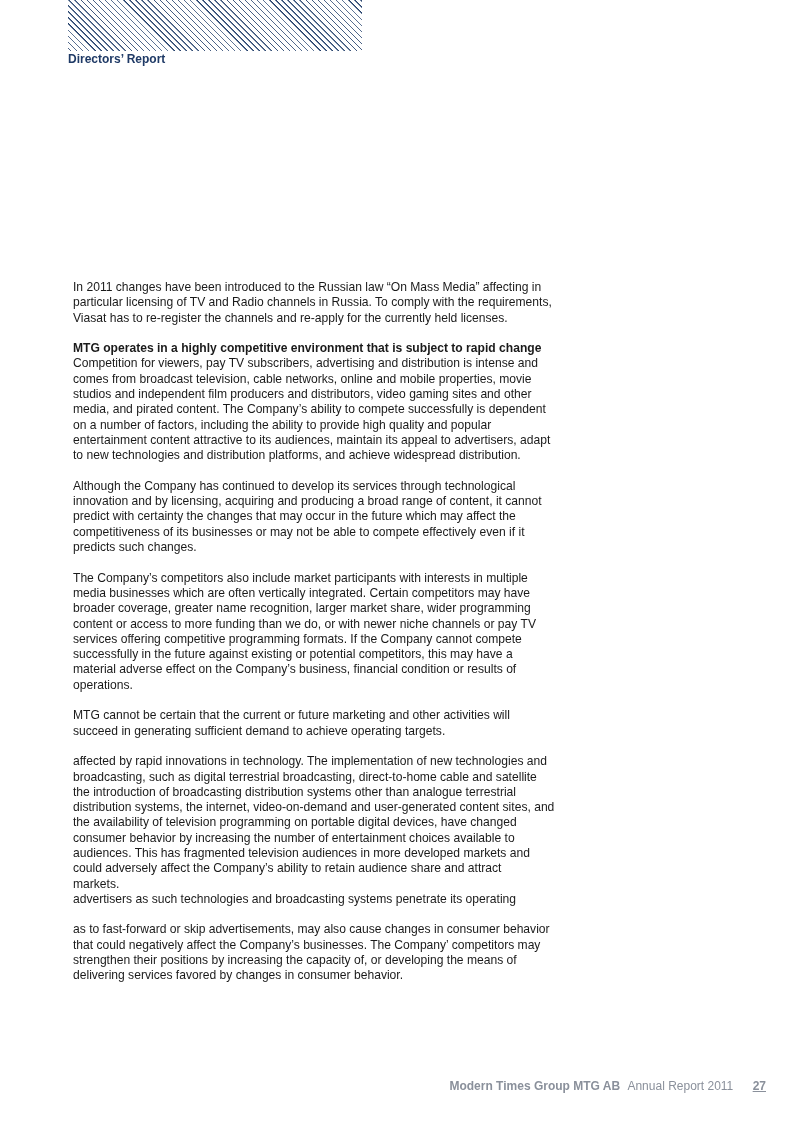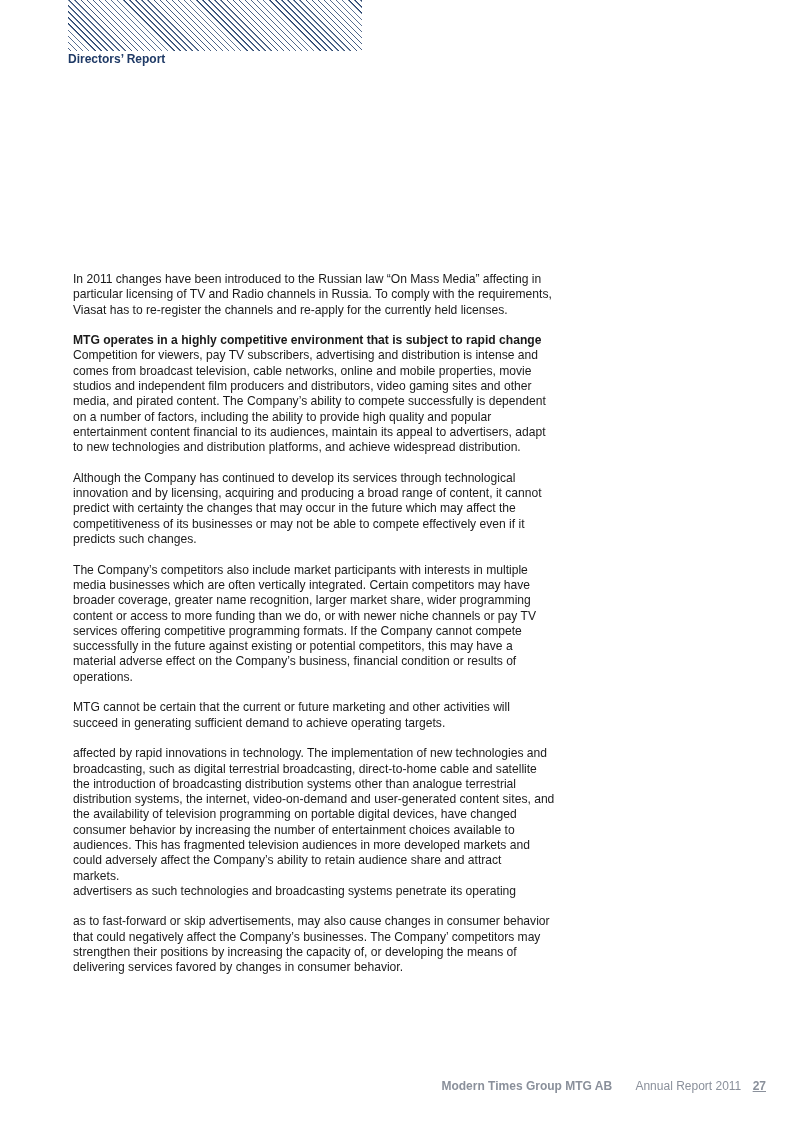--- a/index.html
+++ b/index.html
@@ -36,21 +36,21 @@
       left: 68px;
       top: 52px;
       font-size: 12px;
       font-weight: bold;
       color: #1f3a66;
       letter-spacing: 0;
     }
     .content {
       position: absolute;
       left: 73px;
-      top: 272px;
+      top: 280px;
       width: 490px;
       font-size: 12.1px;
       line-height: 15.3px;
       color: #1a1a1a;
     }
     .para {
       margin: 0 0 15.3px 0;
     }
     .line {
       display: block;
@@ -65,26 +65,26 @@
       top: 1079px;
       font-size: 12px;
       color: #8a909b;
       white-space: nowrap;
     }
     .footer .company {
       font-weight: bold;
       text-align: center;
     }
     .footer .report {
-      margin-left: 20px;
+      margin-left: 4px;
       text-align: center;
     }
     .footer .page-num {
       font-weight: bold;
-      margin-left: 8px;
+      margin-left: 16px;
       text-decoration: underline;
     }
   </style>
 </head>
 <body>
 
 <div class="hatch"></div>
 <div class="section-title">Directors’ Report</div>
 
 <div class="content">
@@ -95,21 +95,21 @@
     <span class="line">Viasat has to re-register the channels and re-apply for the currently held licenses.</span>
   </p>
 
   <p class="para">
     <span class="line bold">MTG operates in a highly competitive environment that is subject to rapid change</span>
     <span class="line">Competition for viewers, pay TV subscribers, advertising and distribution is intense and</span>
     <span class="line">comes from broadcast television, cable networks, online and mobile properties, movie</span>
     <span class="line">studios and independent film producers and distributors, video gaming sites and other</span>
     <span class="line">media, and pirated content. The Company’s ability to compete successfully is dependent</span>
     <span class="line">on a number of factors, including the ability to provide high quality and popular</span>
-    <span class="line">entertainment content financial to its audiences, maintain its appeal to advertisers, adapt</span>
+    <span class="line">entertainment content attractive to its audiences, maintain its appeal to advertisers, adapt</span>
     <span class="line">to new technologies and distribution platforms, and achieve widespread distribution.</span>
   </p>
 
   <p class="para">
     <span class="line">Although the Company has continued to develop its services through technological</span>
     <span class="line">innovation and by licensing, acquiring and producing a broad range of content, it cannot</span>
     <span class="line">predict with certainty the changes that may occur in the future which may affect the</span>
     <span class="line">competitiveness of its businesses or may not be able to compete effectively even if it</span>
     <span class="line">predicts such changes.</span>
   </p>

